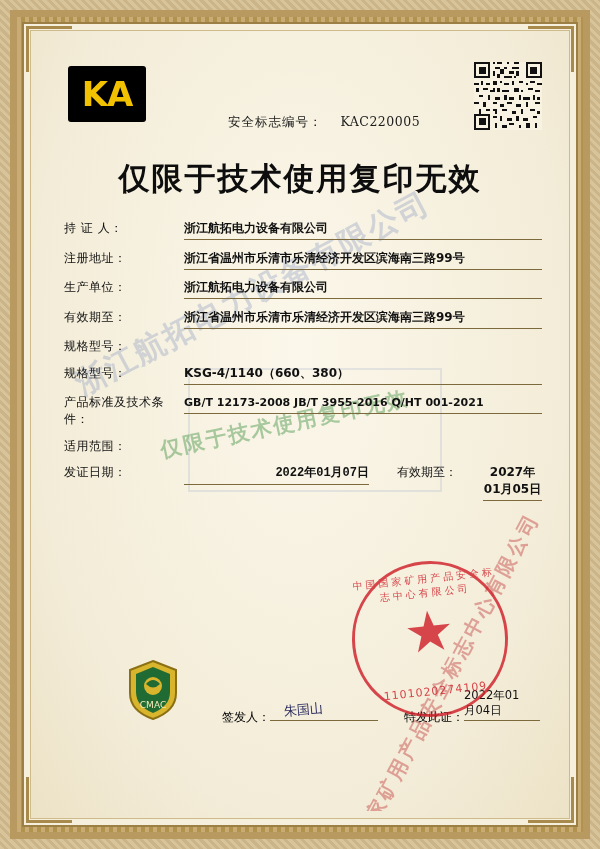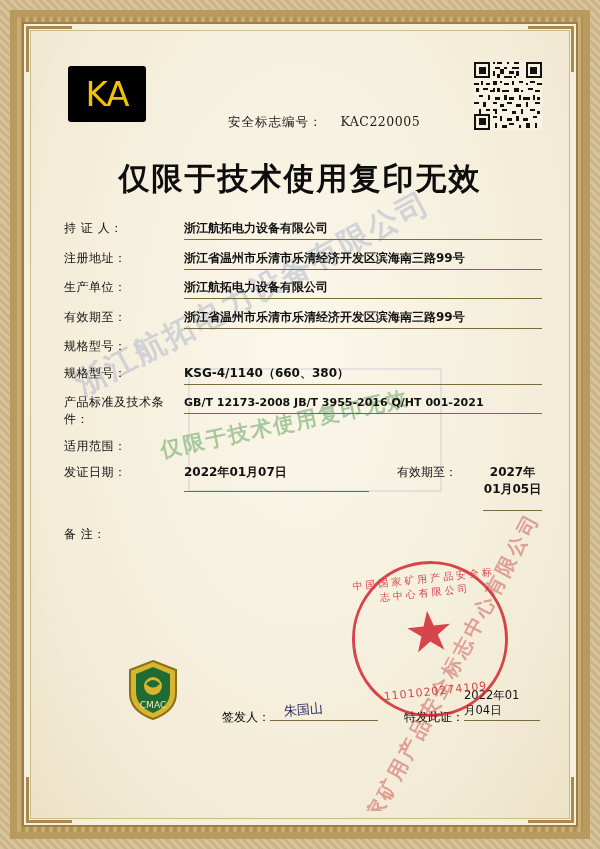--- a/index.html
+++ b/index.html
@@ -71,21 +71,21 @@
     width: 78px;
     height: 56px;
     background: #000;
     border-radius: 3px;
     display: flex;
     align-items: center;
     justify-content: center;
   }
   .logo-text {
     color: #f2c200;
-    font-weight: normal;
+    font-weight: bold;
     font-size: 34px;
     font-family: "DejaVu Sans", "Liberation Sans", sans-serif;
     letter-spacing: -1px;
     line-height: 1;
   }
 
   
   .qr {
     position: absolute;
     right: 20px;
@@ -150,34 +150,35 @@
     padding-bottom: 2px;
     font-size: 12px;
     color: #111;
     min-height: 15px;
     font-weight: 600;
   }
   .row .value.nb { border-bottom: none; }
   .row.dual .value-a {
     width: 185px;
     border-bottom: 1px solid #7d6a3c;
-    padding-bottom: 10px;
-    text-align: left;
+    padding-bottom: 3px;
+    text-align: right;
     font-weight: 600;
+    font-family: Liberation Mono, monospace;
   }
   .row.dual .label-b {
     width: 86px;
     flex: none;
     margin-left: 28px;
     text-align: left;
   }
   .row.dual .value-b {
     flex: 1;
     border-bottom: 1px solid #7d6a3c;
-    padding-bottom: 12px;
+    padding-bottom: 2px;
     text-align: center;
     font-weight: 600;
   }
   .row .value.sm { font-size: 11px; }
 
   
   .statement {
     position: absolute;
     left: 28px;
     right: 24px;
@@ -495,21 +496,20 @@
       <div class="row">
         <div class="label">适用范围：</div>
       </div>
       <div class="row dual">
         <div class="label">发证日期：</div>
         <div class="value-a">2022年01月07日</div>
         <div class="label-b">有效期至：</div>
         <div class="value-b">2027年01月05日</div>
       </div>
       <div class="row">
-        <div class="label">备  注：</div>
         <div class="value nb"></div>
       </div>
     </div>
 
 
     <div class="bottom">
       <div class="cmac">
         <svg width="54" height="62" viewBox="0 0 54 62">
           <path d="M27 2 L50 11 L50 34 Q50 52 27 60 Q4 52 4 34 L4 11 Z" fill="#d8b52c" stroke="#8a6f14" stroke-width="2"></path>
           <path d="M27 8 L44 15 L44 33 Q44 47 27 54 Q10 47 10 33 L10 15 Z" fill="#1f6b33"></path>

